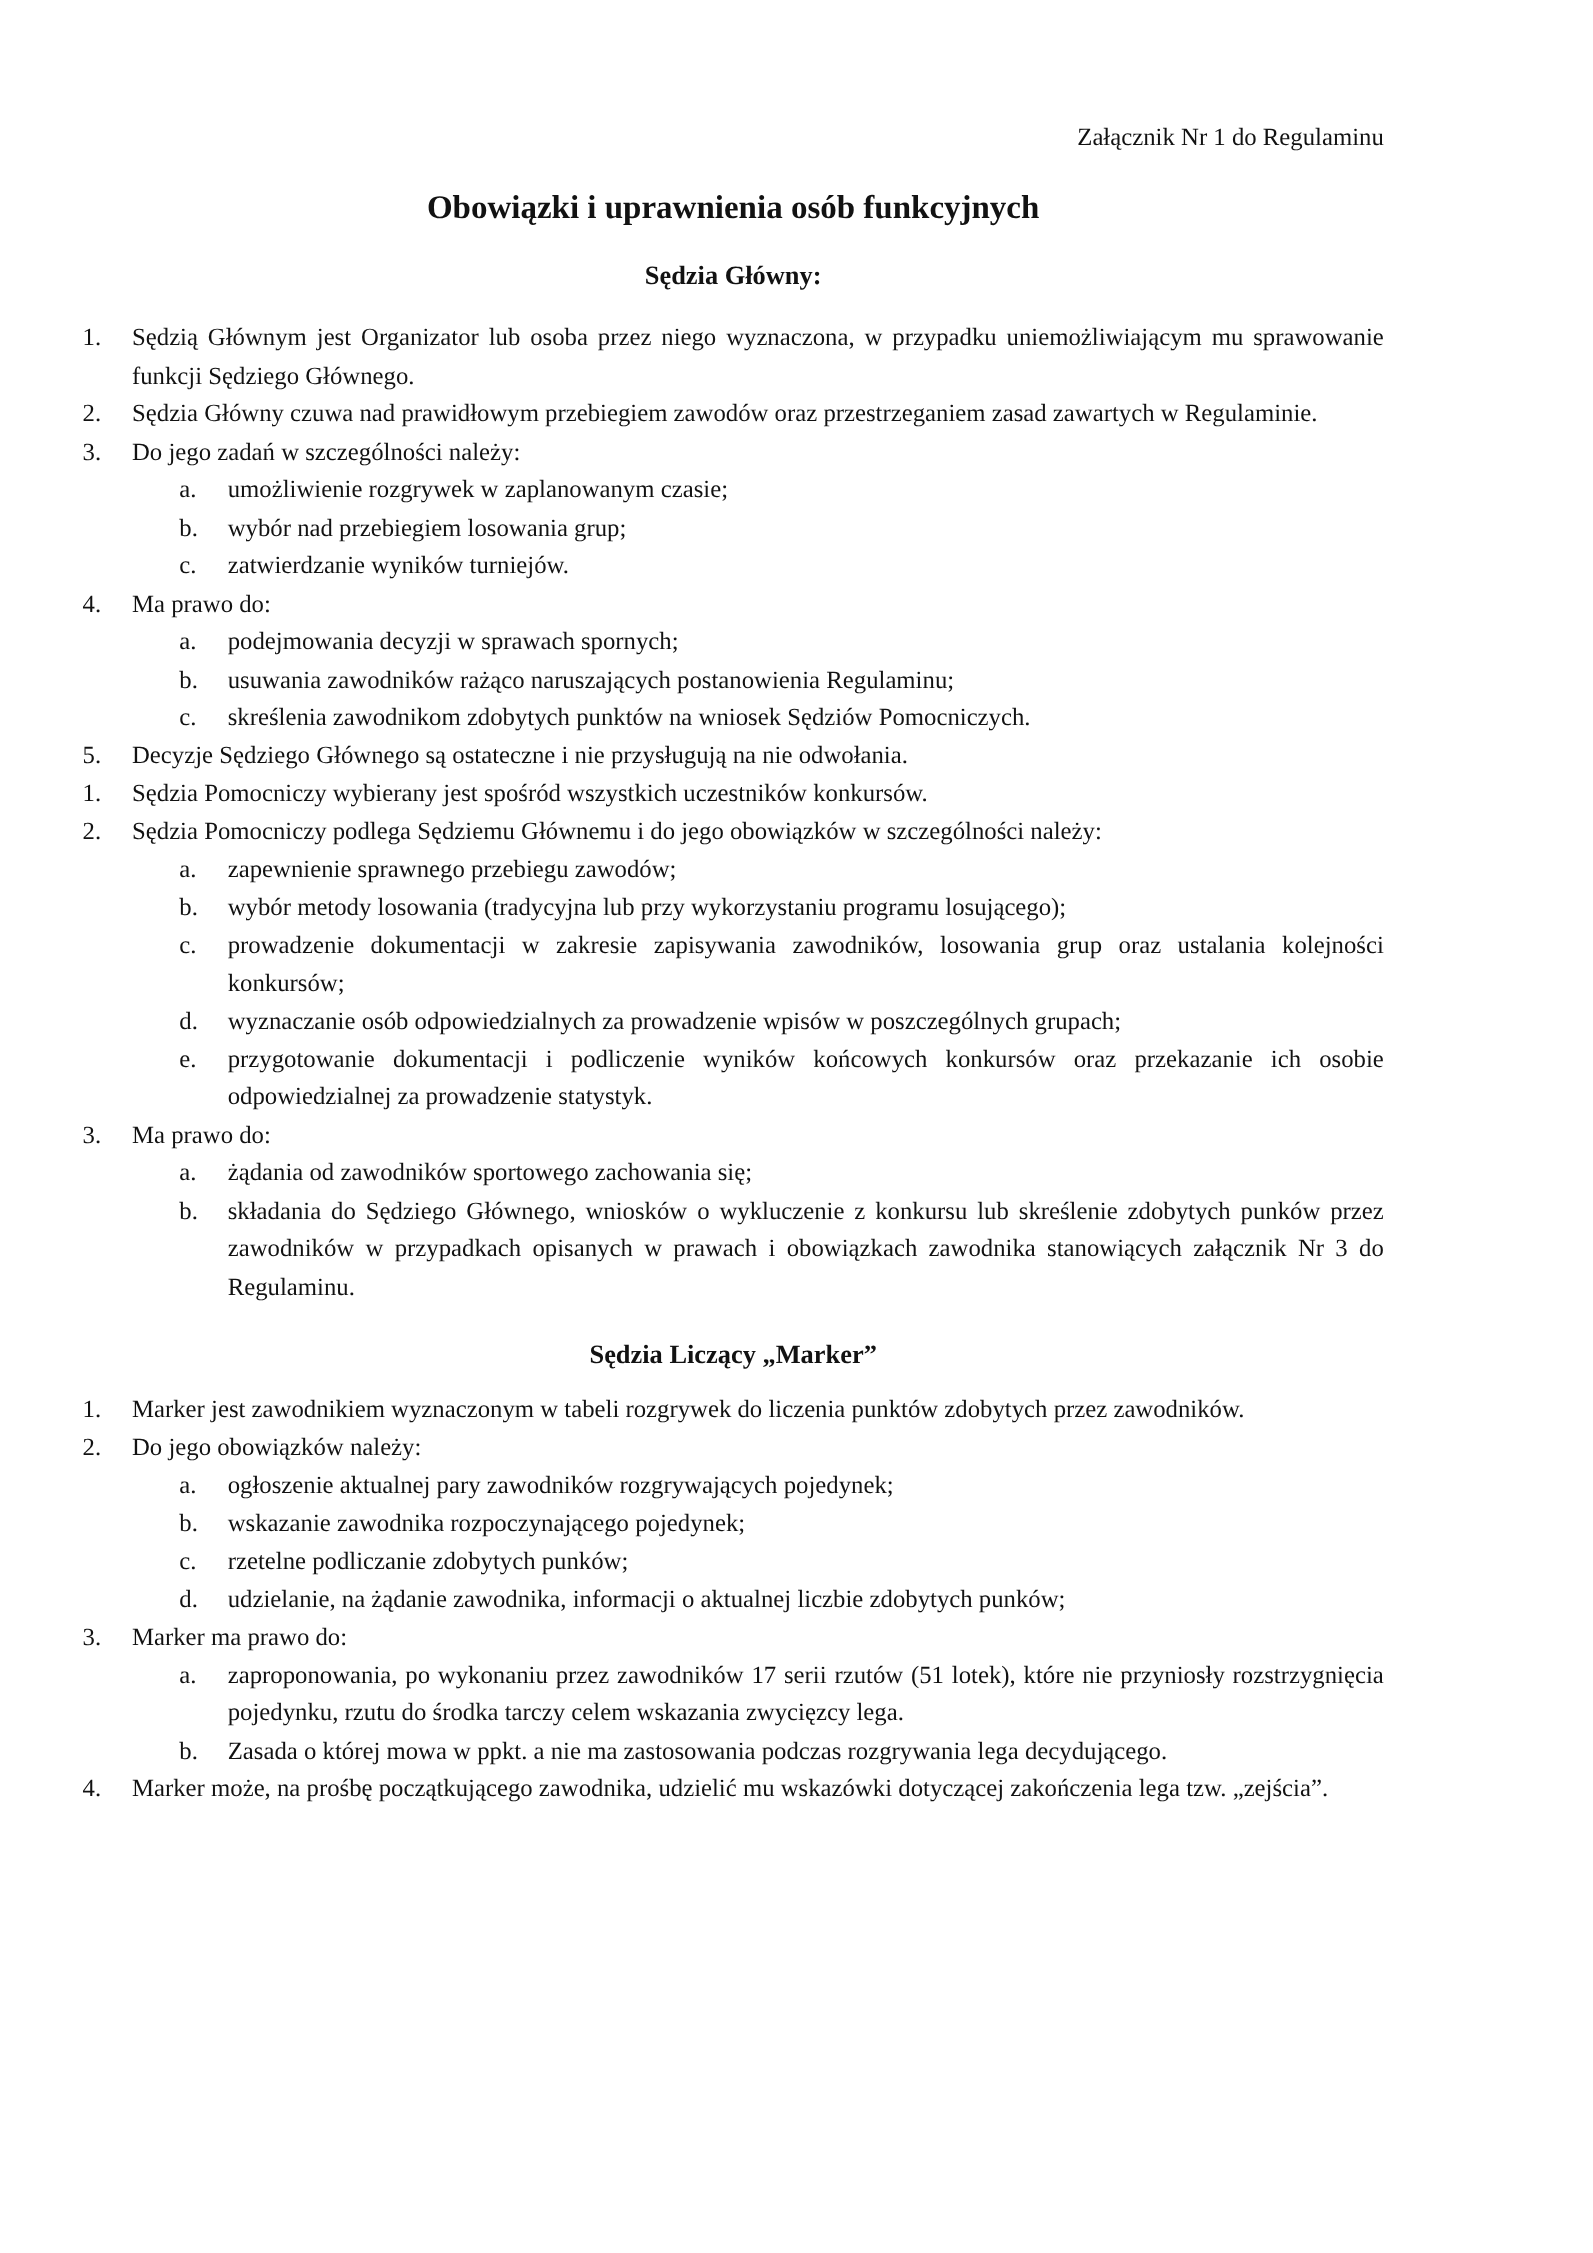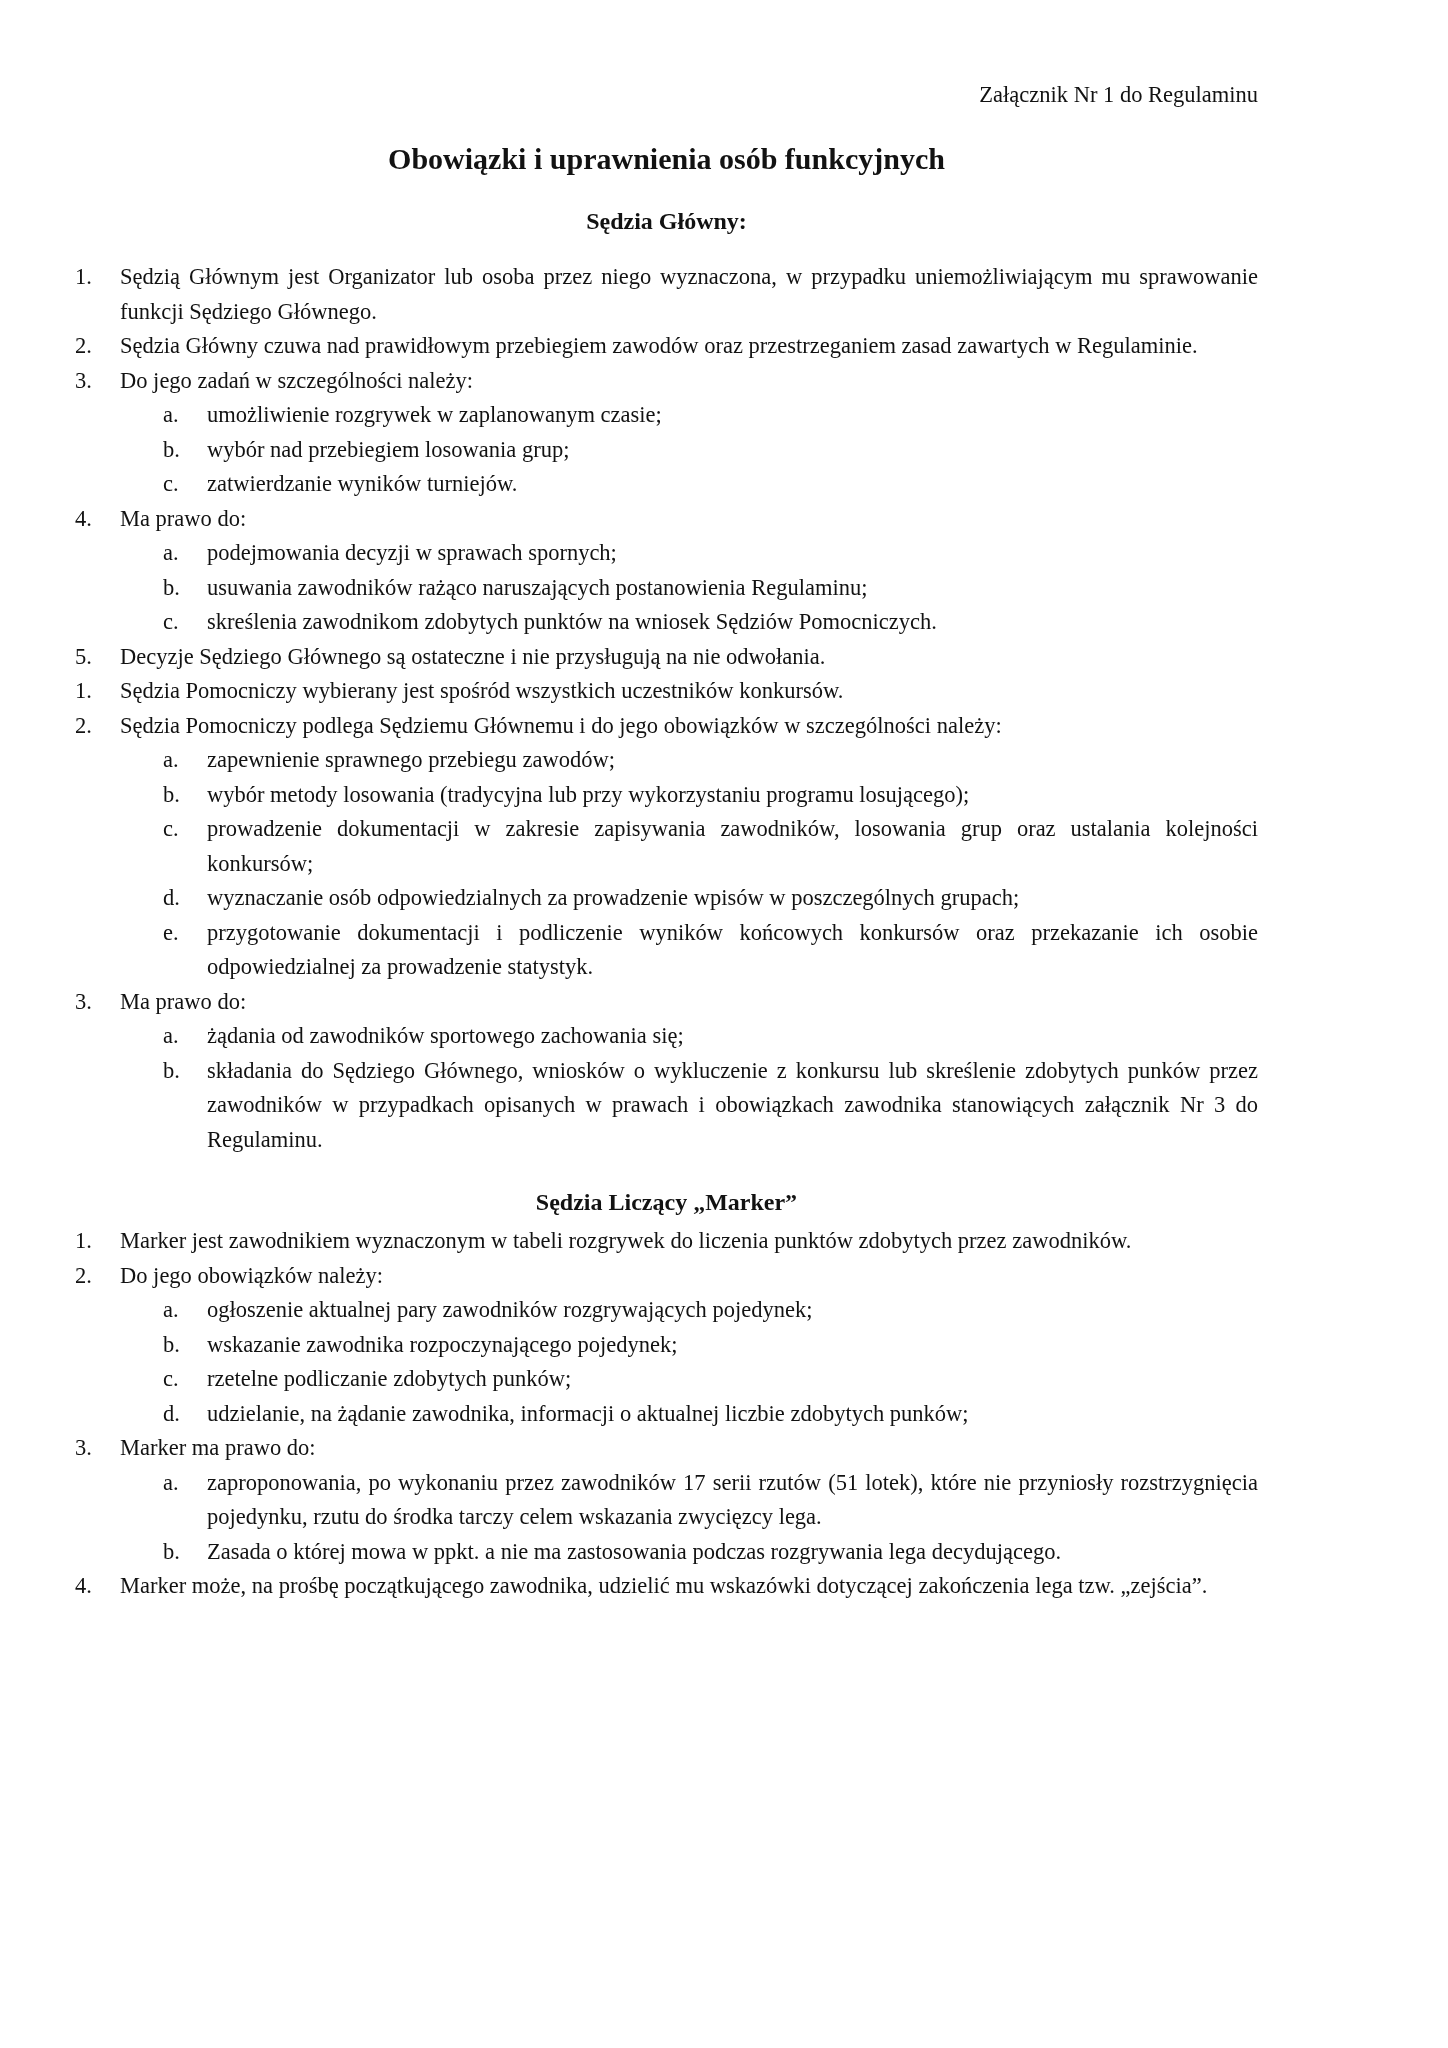--- a/index.html
+++ b/index.html
@@ -5,21 +5,21 @@
   html, body { margin: 0; padding: 0; background: #ffffff; }
   body {
     width: 1448px; height: 2048px;
     font-family: "Liberation Serif", "DejaVu Serif", serif;
     color: #121212;
     overflow: hidden;
   }
   .page {
     box-sizing: border-box;
     width: 1316px; height: 2048px;
-    padding: 78px 58px 0 75px;
+    padding: 108px 58px 0 75px;
     background: #ffffff;
   }
   .doc-header {
     text-align: right;
     font-size: 22.5px;
     line-height: 34px;
   }
   .doc-title {
     margin: 30px 0 0 0;
     text-align: center;
@@ -27,21 +27,21 @@
     font-size: 30px;
     line-height: 34px;
   }
   .section-heading {
     margin: 28px 0 22px 0;
     text-align: center;
     font-weight: bold;
     font-size: 24px;
     line-height: 34px;
   }
-  .section:nth-child(3) .section-heading { margin-bottom: 5px; text-align: center; }
+  .section:nth-child(3) .section-heading { margin-bottom: 15px; text-align: center; }
   .item-list { font-size: 22.5px; line-height: 34.5px; }
   .list-item { display: flex; }
   .list-item-marker { flex: 0 0 45px; }
   .list-item-text { flex: 1; text-align: justify; }
   .sub-list-item { display: flex; margin-left: 88px; }
   .sub-list-item .list-item-marker { flex: 0 0 44px; }
 </style>
 </head>
 <body>
 

